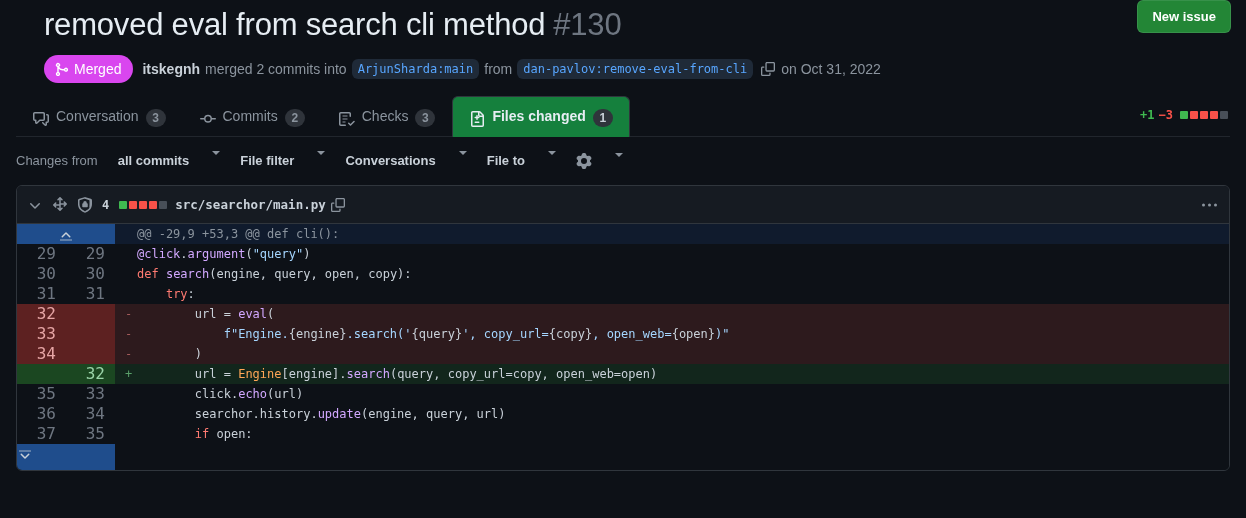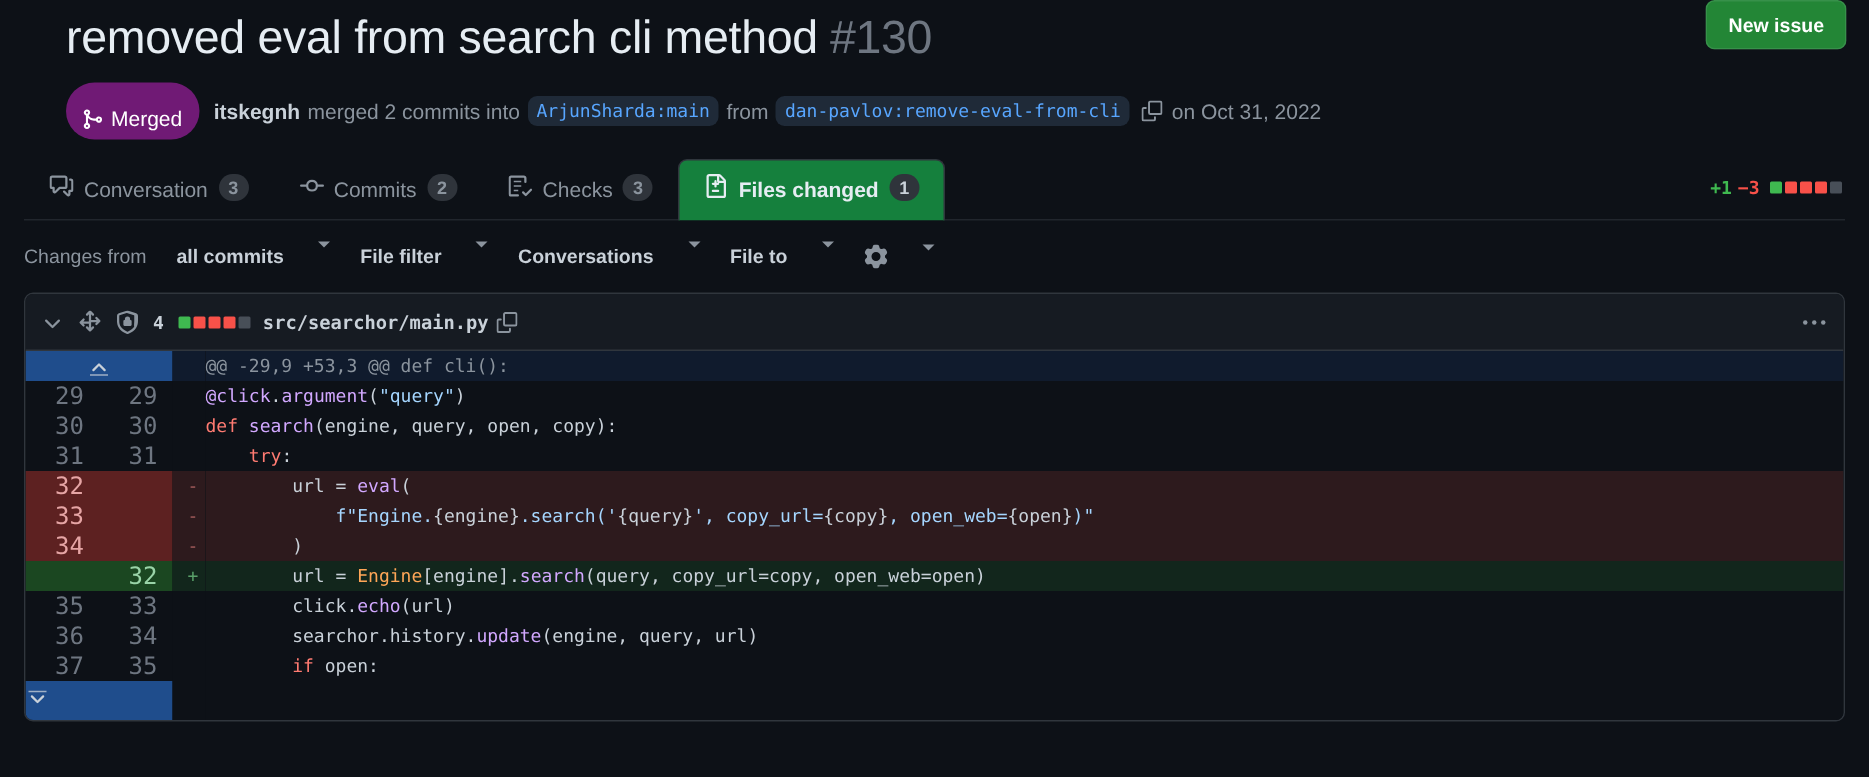--- a/index.html
+++ b/index.html
@@ -47,24 +47,24 @@
     align-items: center;
     margin-top: 11px;
     font-size: 14px;
     color: #8b949e;
     line-height: 20px;
   }
   .state-badge {
     display: inline-flex;
     align-items: center;
     gap: 5px;
-    background: #701a75;
+    background: #d946ef;
     color: #ffffff;
     border-radius: 2em;
-    padding: 15px 12px 5px 10px;
+    padding: 5px 12px 5px 10px;
     font-size: 14px;
     font-weight: 500;
     line-height: 18px;
     margin-right: 9px;
   }
   .state-badge svg { display: block; }
   .author { color: #c9d1d9; font-weight: 600; }
   .branch-chip {
     display: inline-block;
     background: #1f2a38;
@@ -87,21 +87,21 @@
   }
   .tabs {
     display: flex;
     align-items: flex-end;
     border-bottom: 1px solid #21262d;
     height: 42px;
     position: relative;
   }
   .tab {
     display: flex;
-    align-items: flex-start;
+    align-items: flex-end;
     gap: 7px;
     padding: 9px 16px 10px 16px;
     font-size: 14px;
     color: #8b949e;
     line-height: 21px;
     cursor: pointer;
     border: 1px solid transparent;
     border-bottom: none;
     border-radius: 6px 6px 0 0;
     position: relative;

